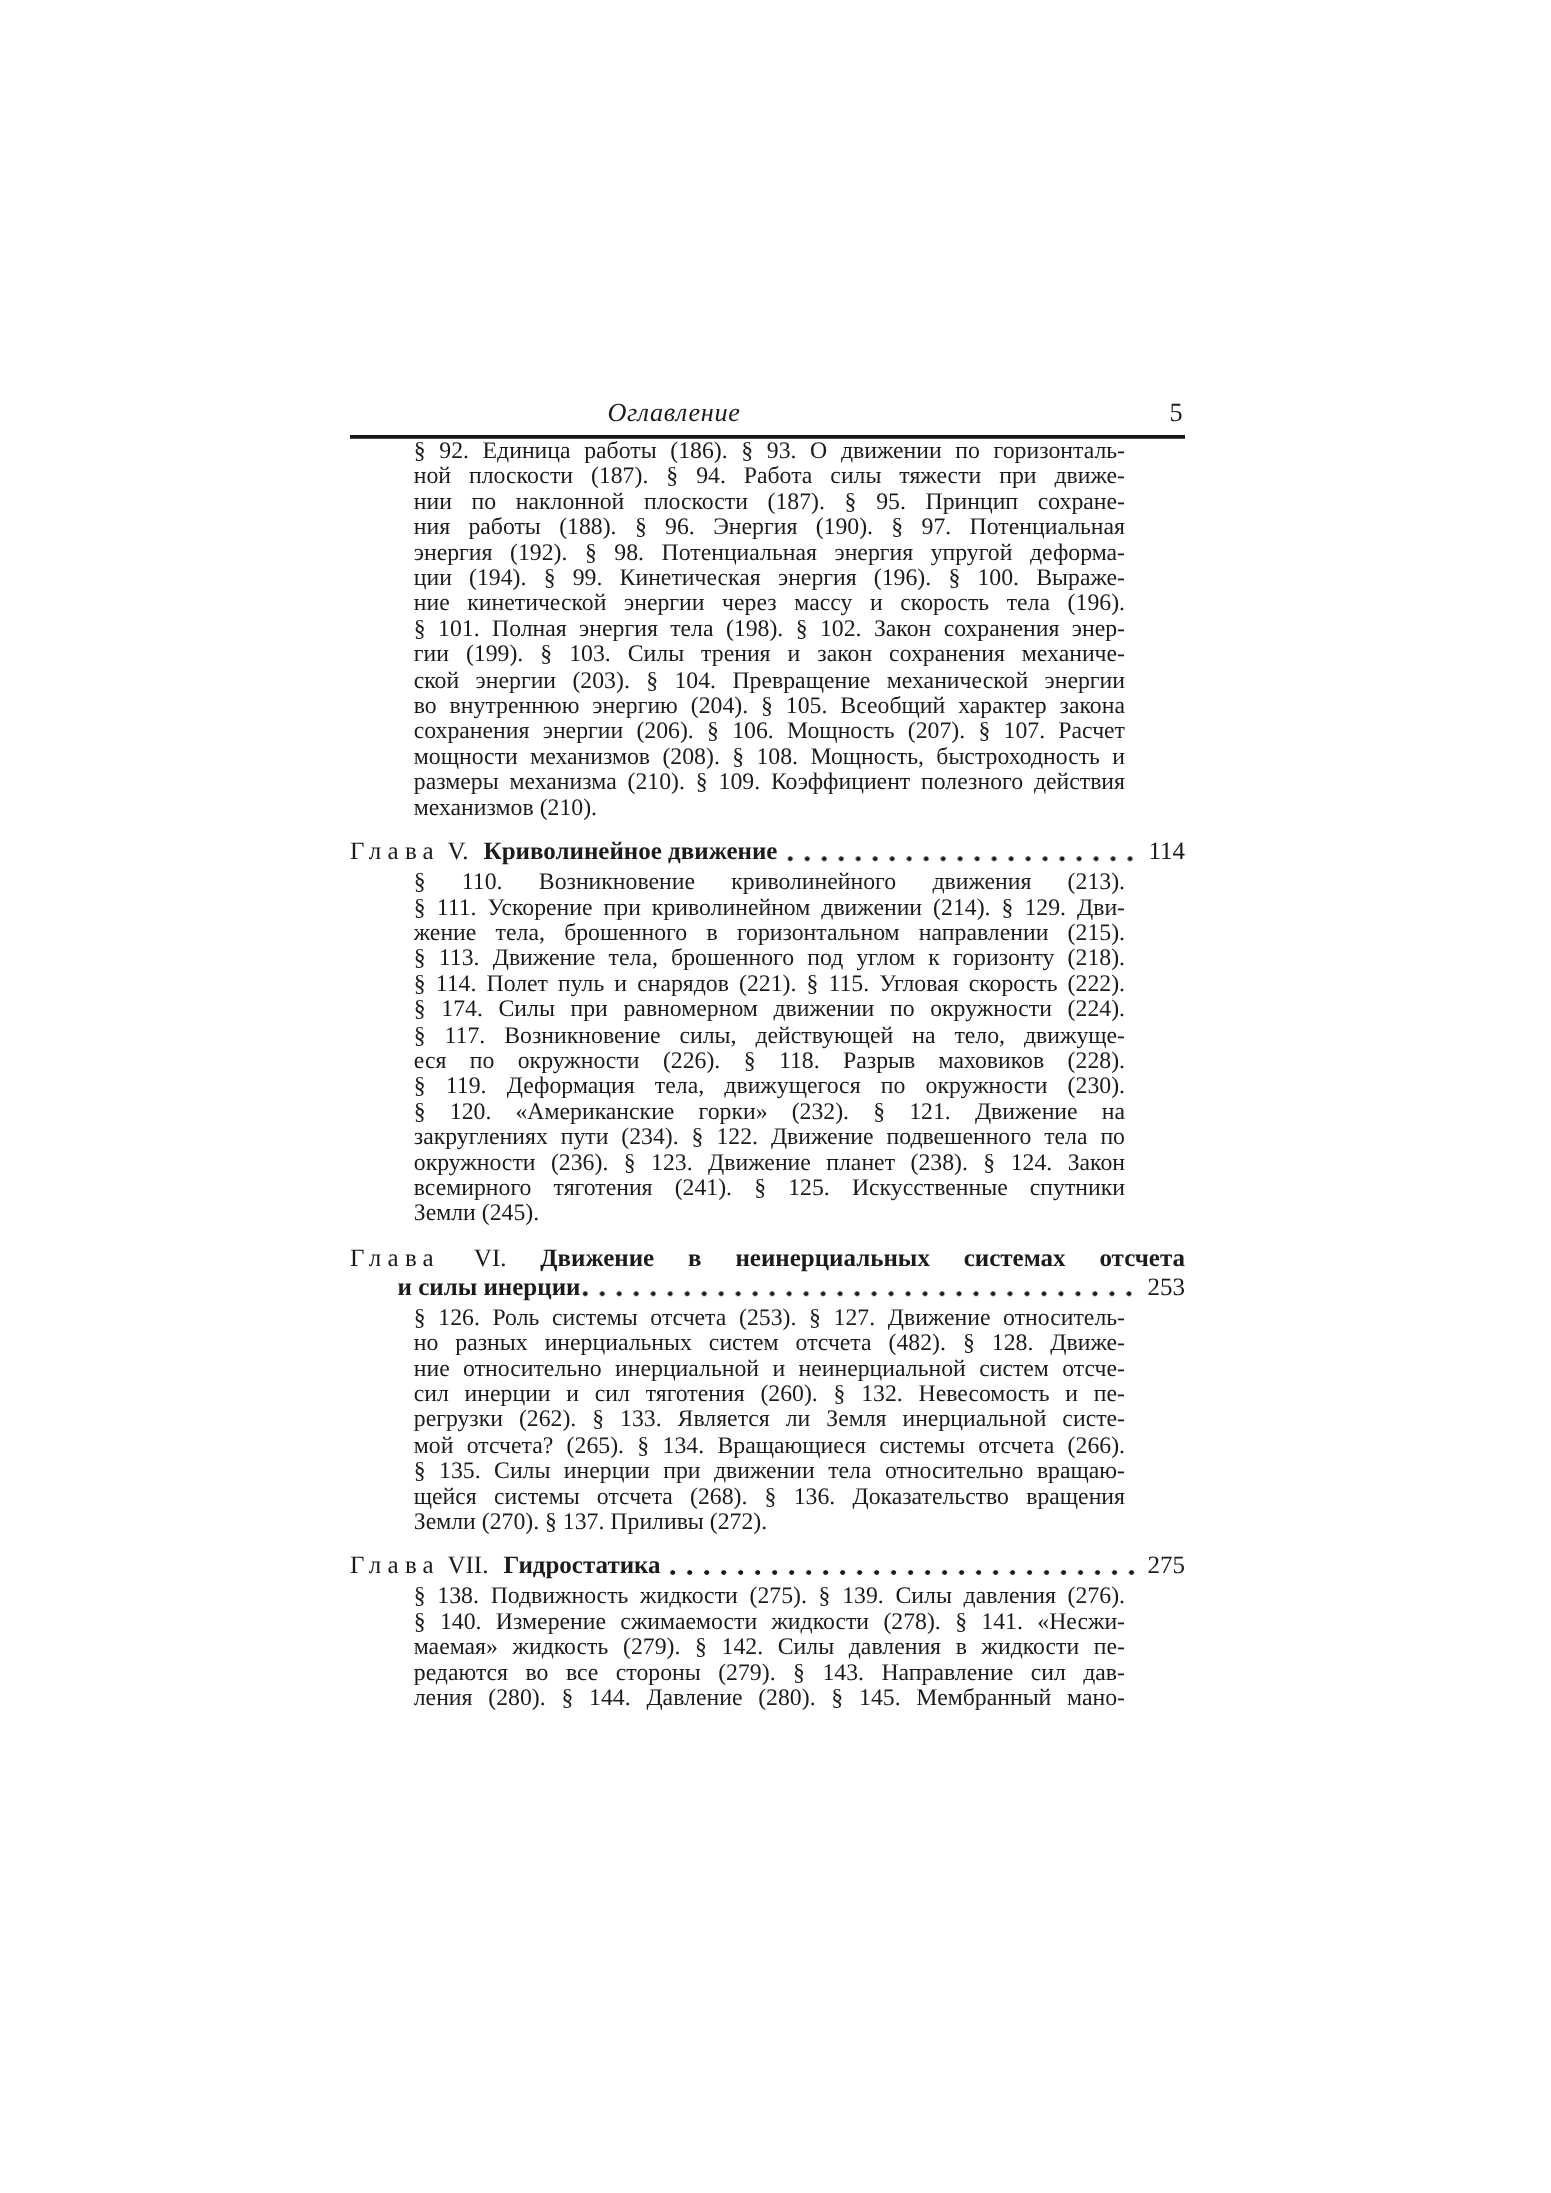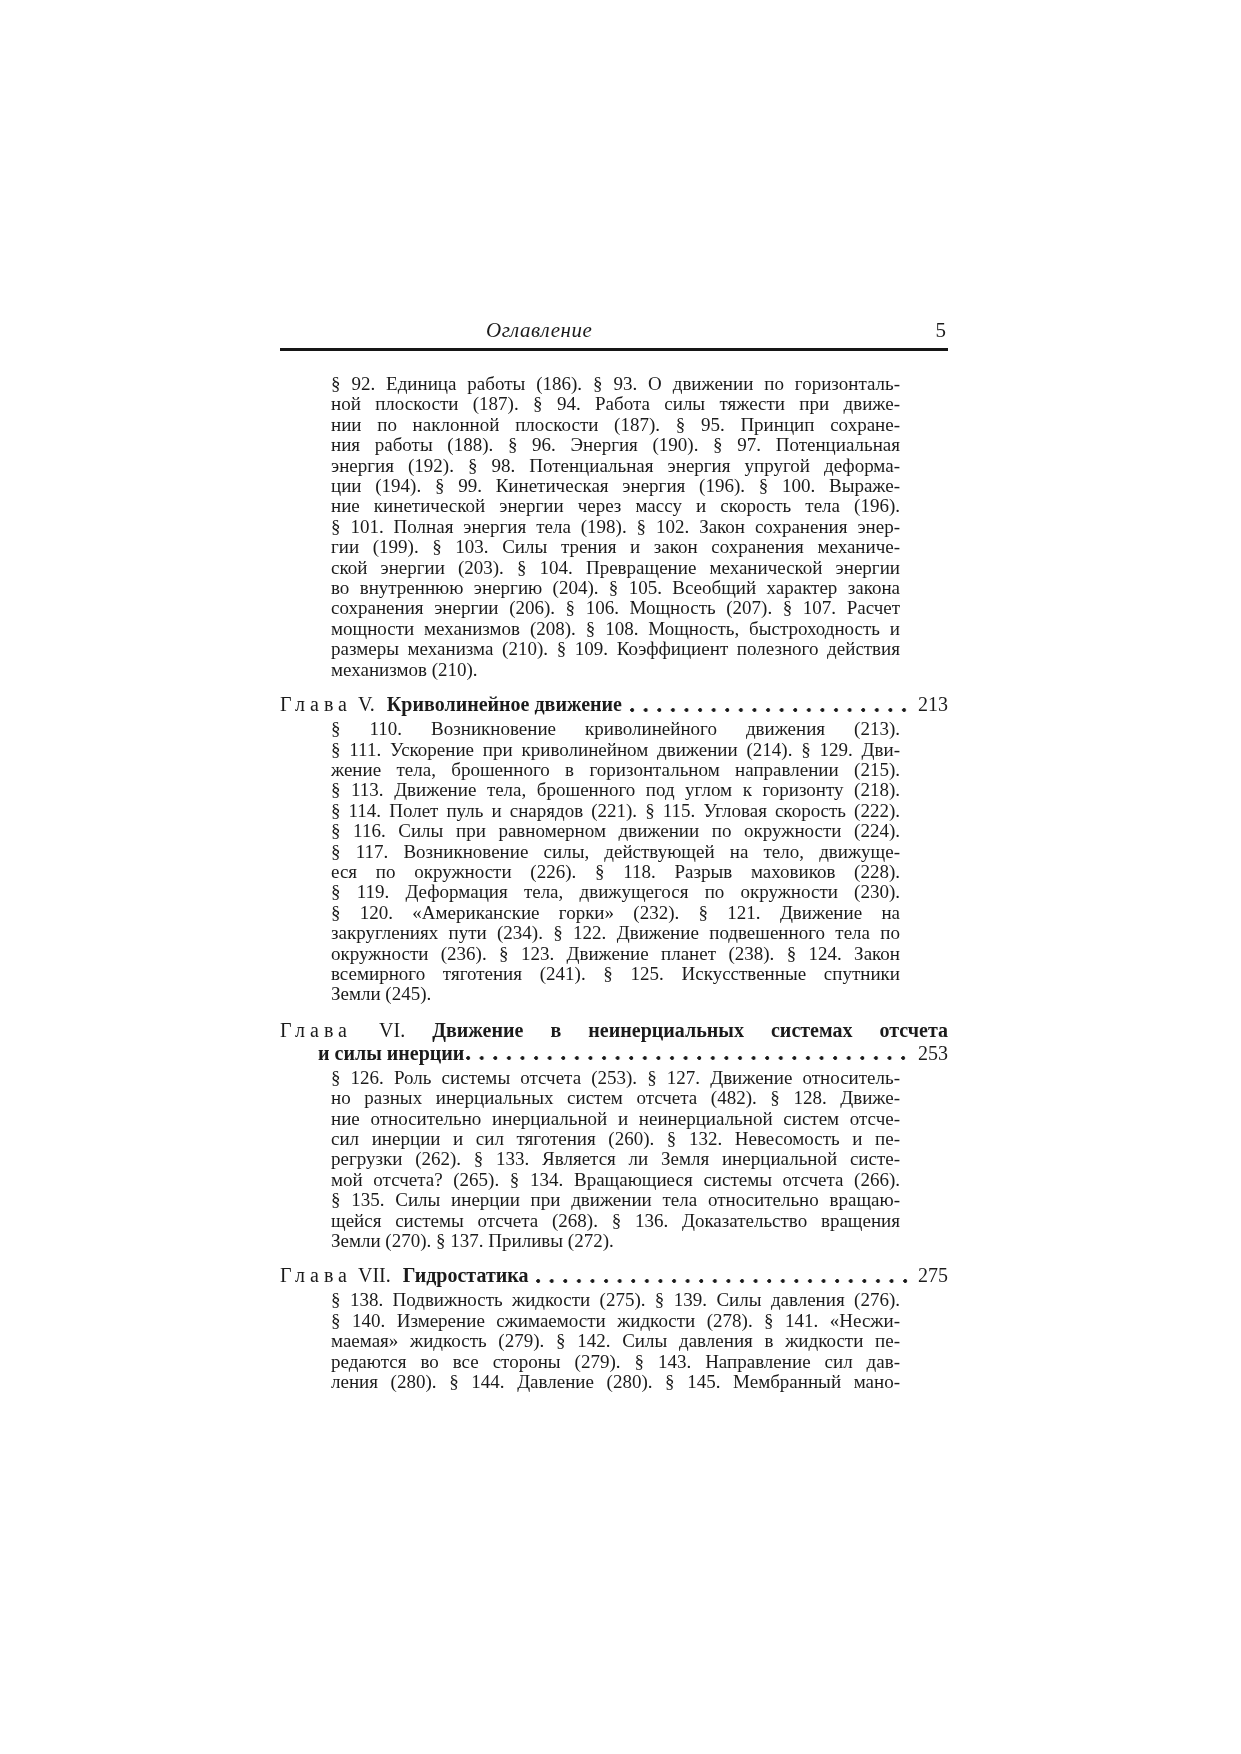--- a/index.html
+++ b/index.html
@@ -58,21 +58,21 @@
     text-align-last: justify;
     white-space: normal;
   }
   .entries .line:last-child {
     text-align-last: left;
   }
   .entries.flow-on .line:last-child {
     text-align-last: justify;
   }
   .entries-first {
-    margin-top: 23px;
+    margin-top: 0;
   }
   
   .chapter-line {
     display: flex;
     align-items: baseline;
     font-size: 20px;
     line-height: 23px;
   }
   .chapter-first {
     margin-top: 13px;
@@ -161,35 +161,35 @@
 
         <div class="line">механизмов (210).</div>
       </div>
 
     <section>
       <div class="chapter-line chapter-first">
         <span class="glava">Глава</span>
         <span class="numeral">V.</span>
         <span class="ch-title">Криволинейное движение</span>
         <span class="leader"></span>
-        <span class="pagenum">213</span>
+        <span class="pagenum">114</span>
       </div>
       <div class="entries">
 
           <div class="line">§ 110. Возникновение криволинейного движения (213).</div>
 
           <div class="line">§ 111. Ускорение при криволинейном движении (214). § 129. Дви-</div>
 
           <div class="line">жение тела, брошенного в горизонтальном направлении (215).</div>
 
           <div class="line">§ 113. Движение тела, брошенного под углом к горизонту (218).</div>
 
           <div class="line">§ 114. Полет пуль и снарядов (221). § 115. Угловая скорость (222).</div>
 
-          <div class="line">§ 116. Силы при равномерном движении по окружности (224).</div>
+          <div class="line">§ 174. Силы при равномерном движении по окружности (224).</div>
 
           <div class="line">§ 117. Возникновение силы, действующей на тело, движуще-</div>
 
           <div class="line">еся по окружности (226). § 118. Разрыв маховиков (228).</div>
 
           <div class="line">§ 119. Деформация тела, движущегося по окружности (230).</div>
 
           <div class="line">§ 120. «Американские горки» (232). § 121. Движение на</div>
 
           <div class="line">закруглениях пути (234). § 122. Движение подвешенного тела по</div>

